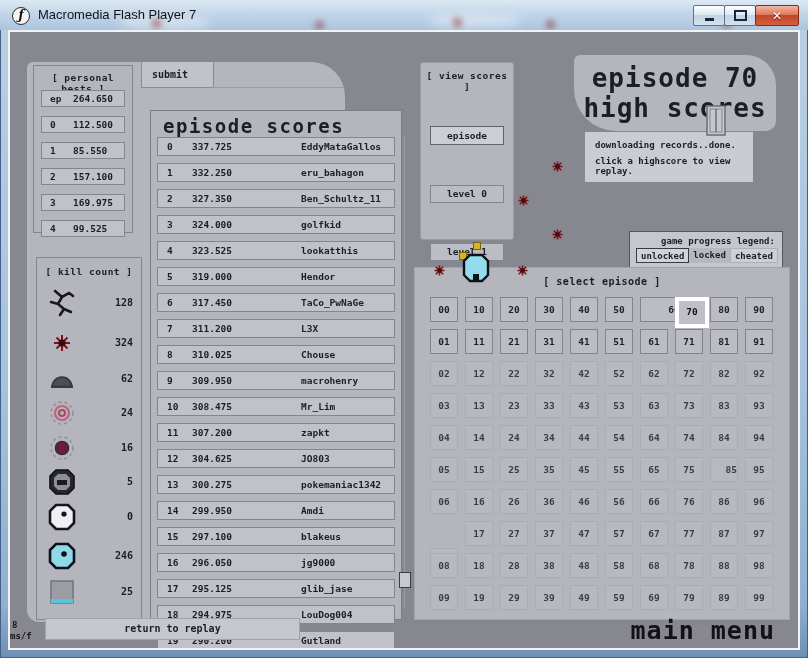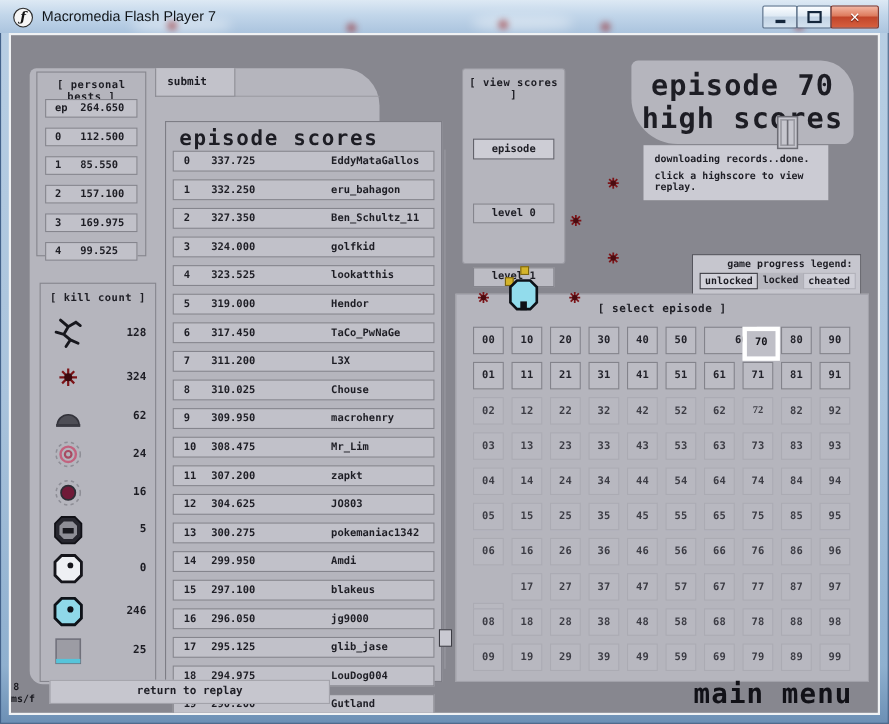--- a/index.html
+++ b/index.html
@@ -428,21 +428,21 @@
             <div class="ep-cell unlocked" style="left: 260px; top: 61px;">71</div>
             <div class="ep-cell unlocked" style="left: 295px; top: 61px;">81</div>
             <div class="ep-cell unlocked" style="left: 330px; top: 61px;">91</div>
             <div class="ep-cell locked" style="left: 15px; top: 93px;">02</div>
             <div class="ep-cell locked" style="left: 50px; top: 93px;">12</div>
             <div class="ep-cell locked" style="left: 85px; top: 93px;">22</div>
             <div class="ep-cell locked" style="left: 120px; top: 93px;">32</div>
             <div class="ep-cell locked" style="left: 155px; top: 93px;">42</div>
             <div class="ep-cell locked" style="left: 190px; top: 93px;">52</div>
             <div class="ep-cell locked" style="left: 225px; top: 93px;">62</div>
-            <div class="ep-cell locked" style="left: 260px; top: 93px; font-family: Liberation Serif, serif;">72</div>
+            <div class="ep-cell locked" style="left: 260px; top: 93px;">72</div>
             <div class="ep-cell locked" style="left: 295px; top: 93px;">82</div>
             <div class="ep-cell locked" style="left: 330px; top: 93px;">92</div>
             <div class="ep-cell locked" style="left: 15px; top: 125px;">03</div>
             <div class="ep-cell locked" style="left: 50px; top: 125px;">13</div>
             <div class="ep-cell locked" style="left: 85px; top: 125px;">23</div>
             <div class="ep-cell locked" style="left: 120px; top: 125px;">33</div>
             <div class="ep-cell locked" style="left: 155px; top: 125px;">43</div>
             <div class="ep-cell locked" style="left: 190px; top: 125px;">53</div>
             <div class="ep-cell locked" style="left: 225px; top: 125px;">63</div>
             <div class="ep-cell locked" style="left: 260px; top: 125px;">73</div>
@@ -459,21 +459,21 @@
             <div class="ep-cell locked" style="left: 295px; top: 157px;">84</div>
             <div class="ep-cell locked" style="left: 330px; top: 157px;">94</div>
             <div class="ep-cell locked" style="left: 15px; top: 189px;">05</div>
             <div class="ep-cell locked" style="left: 50px; top: 189px;">15</div>
             <div class="ep-cell locked" style="left: 85px; top: 189px;">25</div>
             <div class="ep-cell locked" style="left: 120px; top: 189px;">35</div>
             <div class="ep-cell locked" style="left: 155px; top: 189px;">45</div>
             <div class="ep-cell locked" style="left: 190px; top: 189px;">55</div>
             <div class="ep-cell locked" style="left: 225px; top: 189px;">65</div>
             <div class="ep-cell locked" style="left: 260px; top: 189px;">75</div>
-            <div class="ep-cell locked" style="left: 295px; top: 189px;">85</div>
+            <div class="ep-cell locked" style="left: 295px; top: 189px; text-align: right;">85</div>
             <div class="ep-cell locked" style="left: 330px; top: 189px;">95</div>
             <div class="ep-cell locked" style="left: 15px; top: 221px;">06</div>
             <div class="ep-cell locked" style="left: 50px; top: 221px;">16</div>
             <div class="ep-cell locked" style="left: 85px; top: 221px;">26</div>
             <div class="ep-cell locked" style="left: 120px; top: 221px;">36</div>
             <div class="ep-cell locked" style="left: 155px; top: 221px; text-align: center;">46</div>
             <div class="ep-cell locked" style="left: 190px; top: 221px;">56</div>
             <div class="ep-cell locked" style="left: 225px; top: 221px;">66</div>
             <div class="ep-cell locked" style="left: 260px; top: 221px;">76</div>
             <div class="ep-cell locked" style="left: 295px; top: 221px;">86</div>

